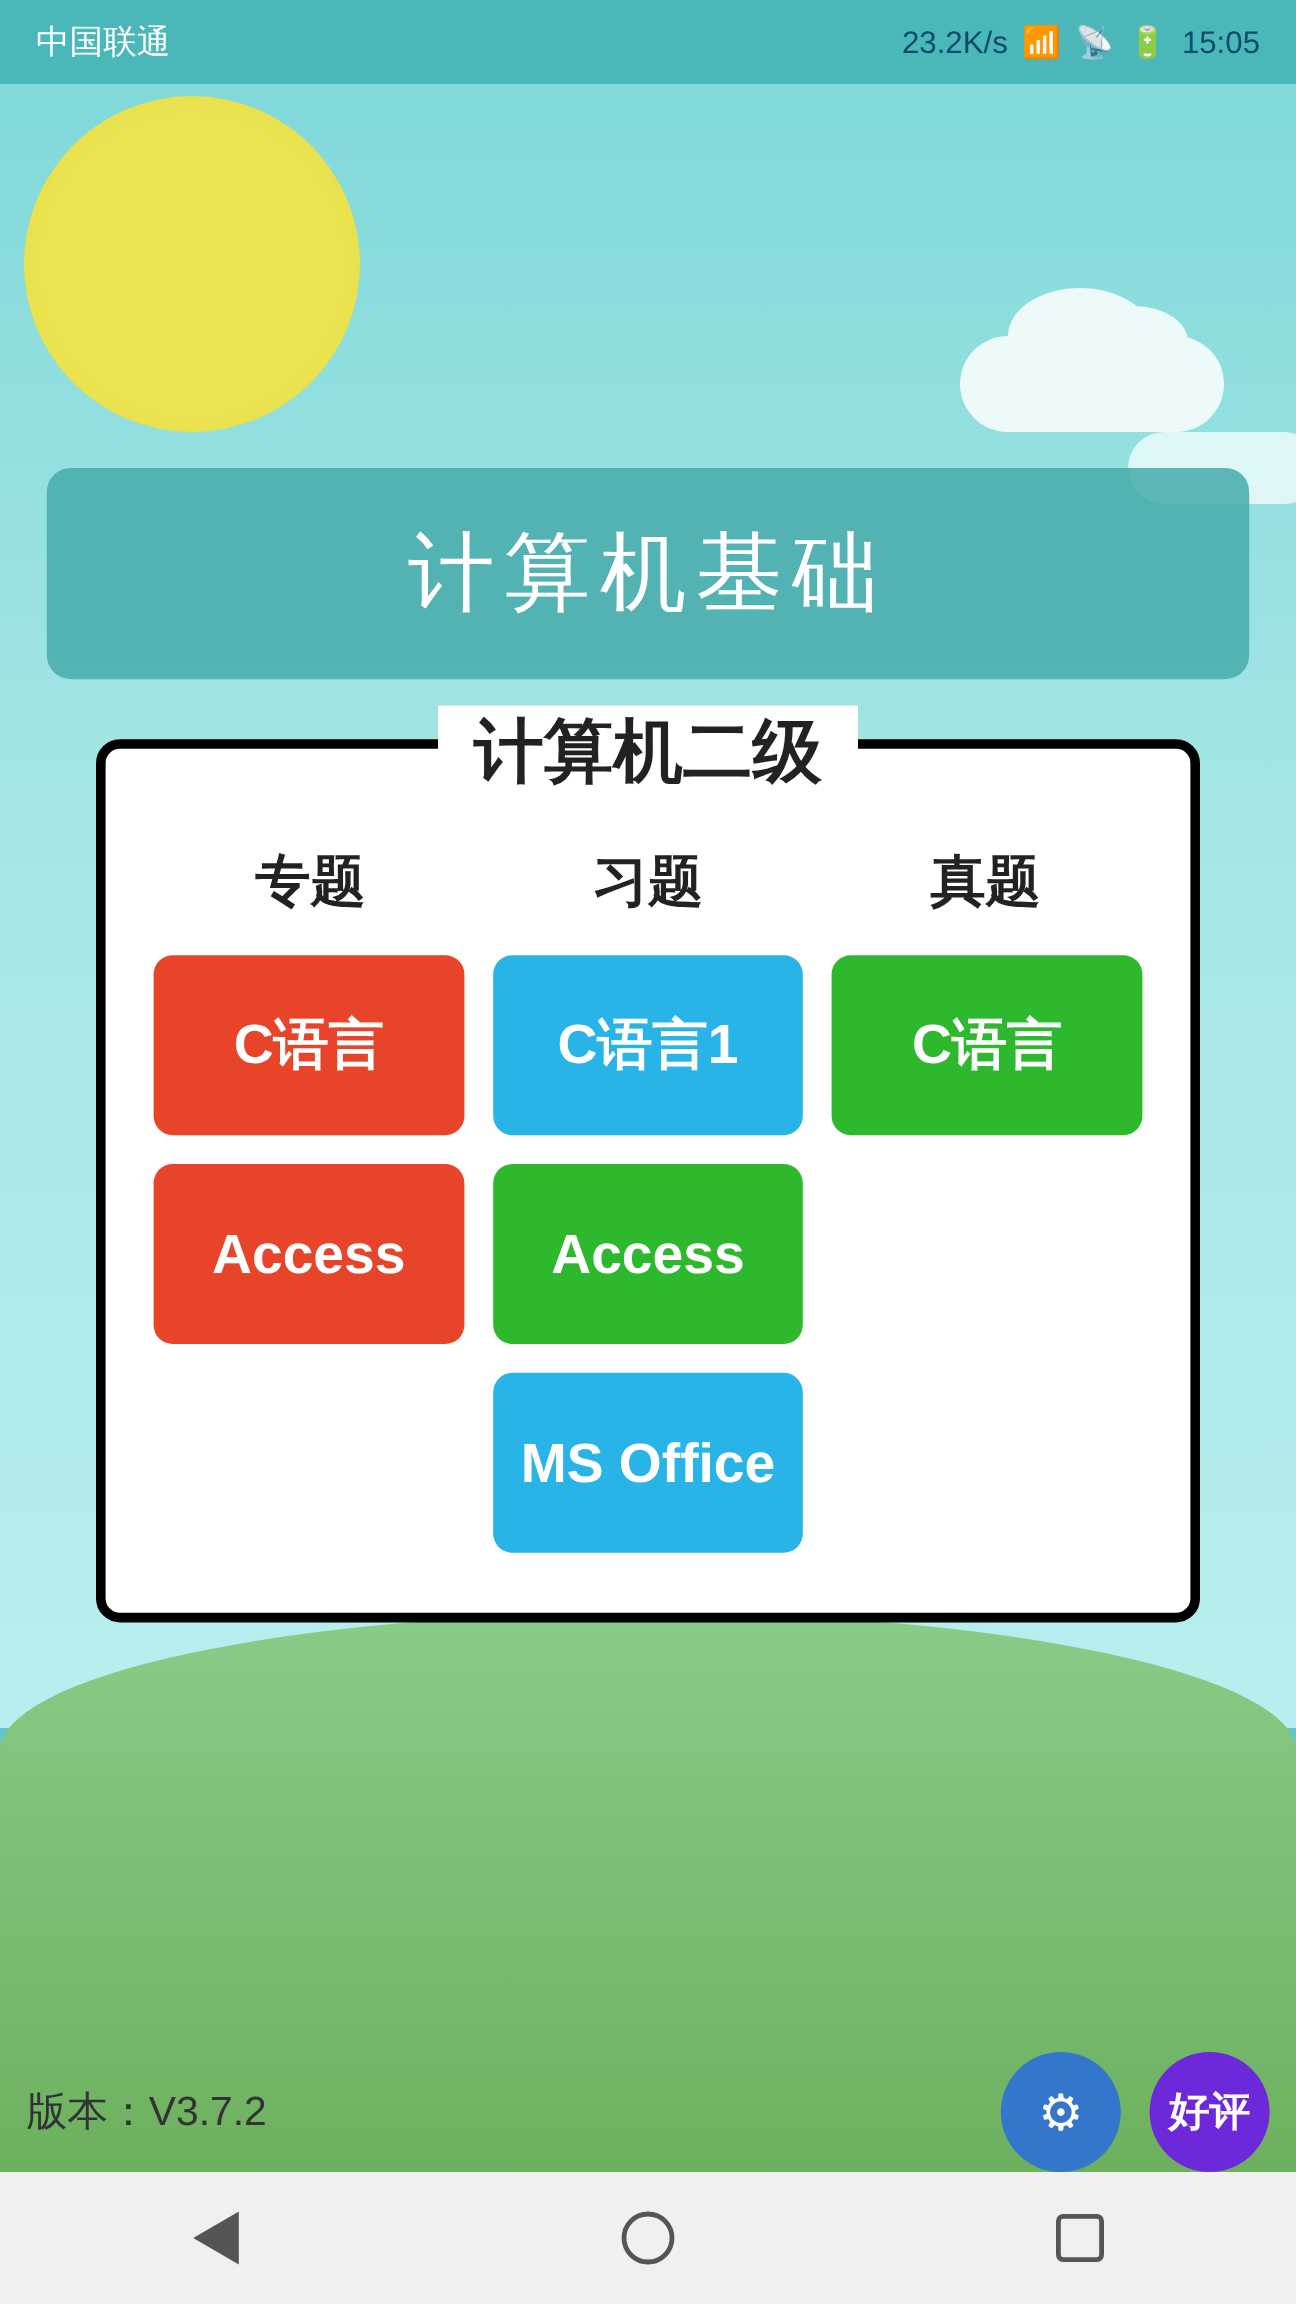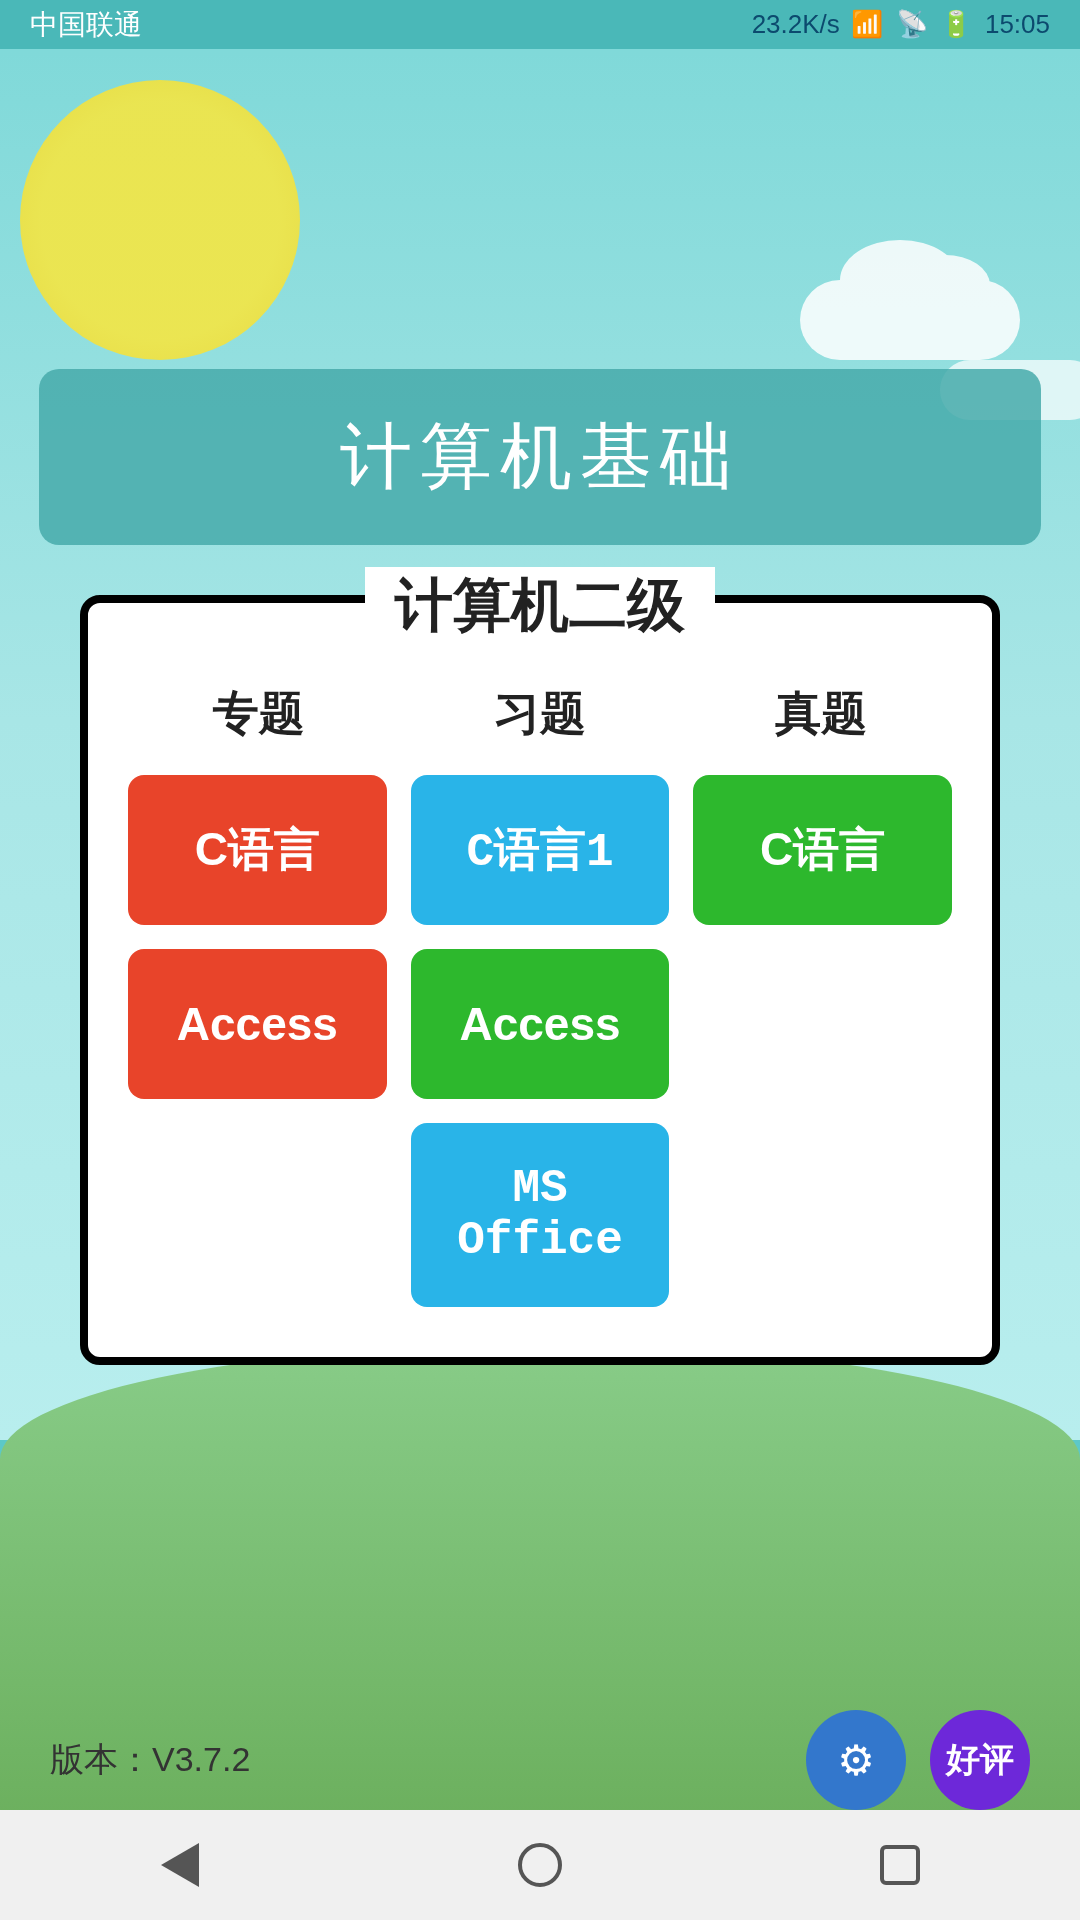--- a/index.html
+++ b/index.html
@@ -10,21 +10,21 @@
       height: 1920px;
       font-family: 'Arial', sans-serif;
       overflow: hidden;
       background: #5cc8c8;
       position: relative;
     }
 
     
     .status-bar {
       width: 100%;
-      height: 49px;
+      height: 70px;
       background: #4ab8b8;
       display: flex;
       align-items: center;
       justify-content: space-between;
       padding: 12px 30px;
       position: relative;
       z-index: 10;
     }
 
     .status-bar-left {
@@ -212,21 +212,20 @@
       align-items: center;
       justify-content: center;
     }
 
     .btn-red {
       background: #e8442a;
     }
 
     .btn-blue {
       background: #29b4e8;
-      font-family: Liberation Mono, monospace;
     }
 
     .btn-green {
       background: #2db82d;
     }
 
     .btn-empty {
       background: transparent;
       border: none;
       cursor: default;
@@ -234,21 +233,21 @@
 
     
     .bottom-bar {
       position: absolute;
       bottom: 110px;
       left: 0;
       width: 100%;
       display: flex;
       align-items: center;
       justify-content: space-between;
-      padding: 0 50px;
+      padding: 0 22px;
       z-index: 10;
     }
 
     .version-text {
       color: #333;
       font-size: 34px;
       font-weight: 500;
     }
 
     .bottom-buttons {

